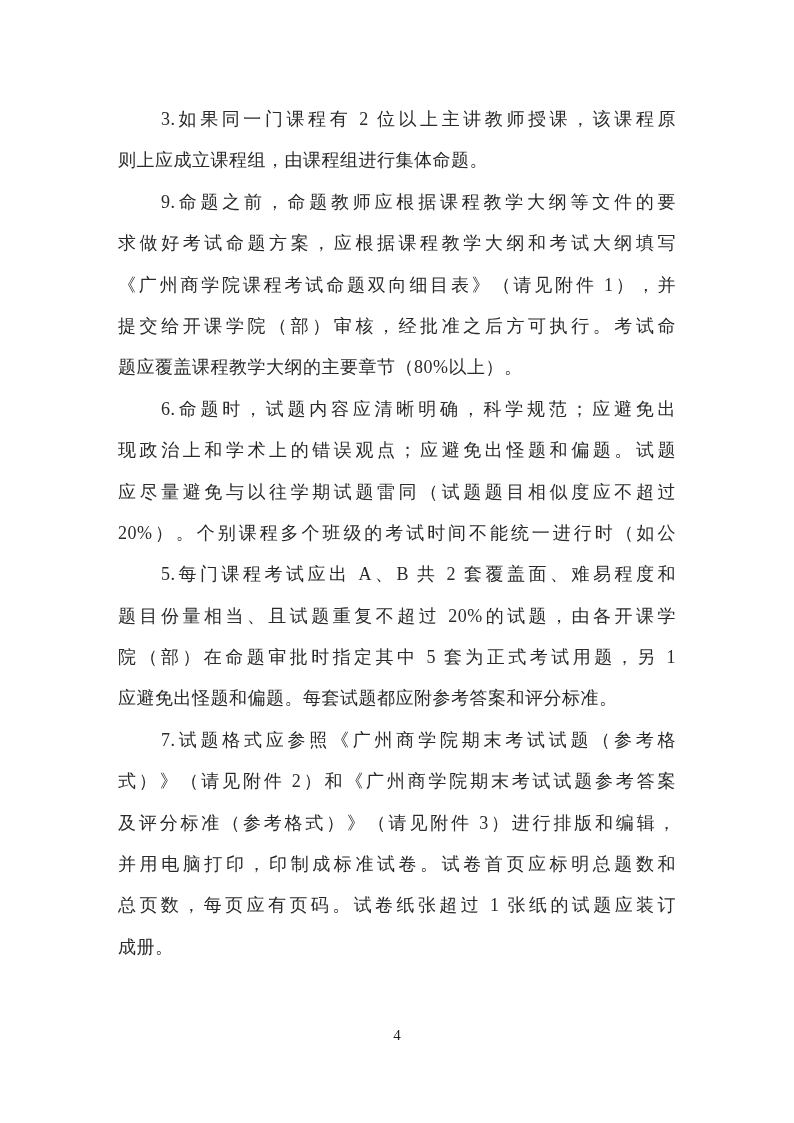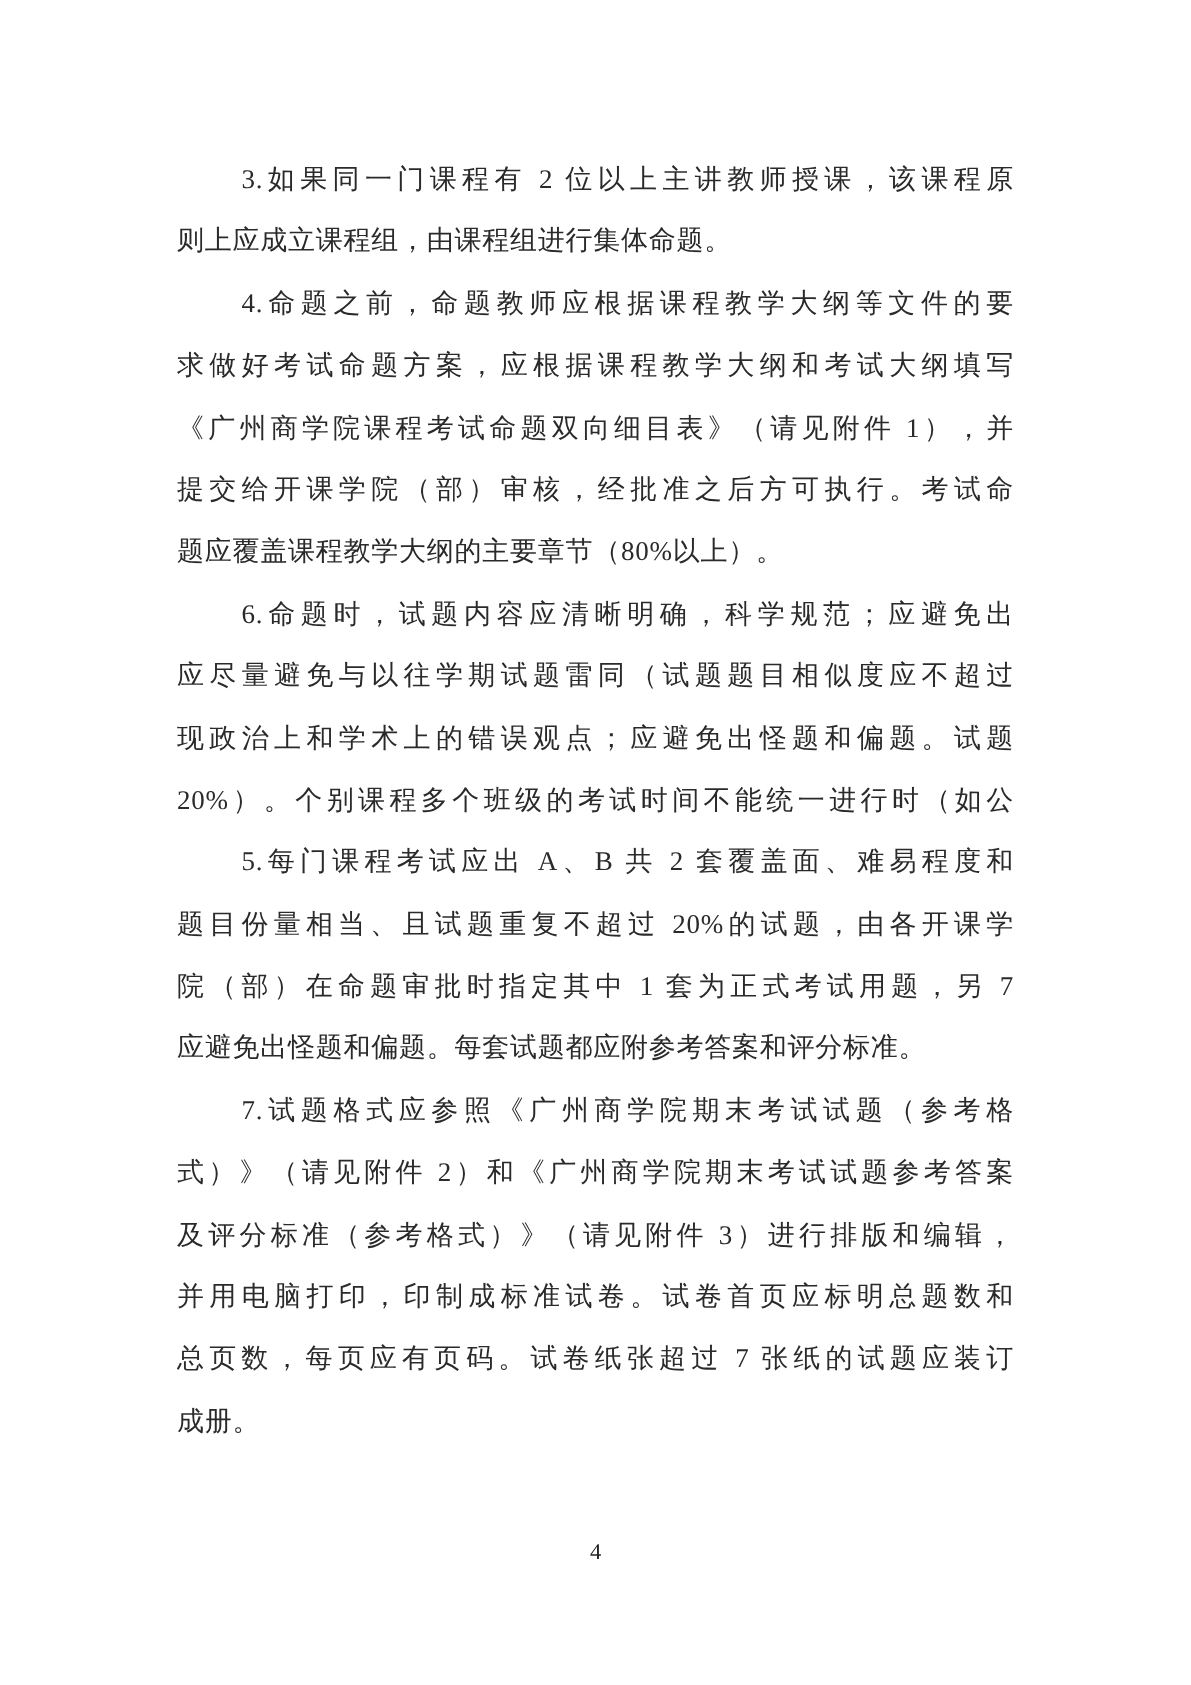--- a/index.html
+++ b/index.html
@@ -53,34 +53,34 @@
       color: #222222;
     }
   </style>
 </head>
 <body>
 
 <div class="page">
   <div class="doc-body">
       <div class="line first">3.如果同一门课程有 2 位以上主讲教师授课，该课程原</div>
       <div class="line last">则上应成立课程组，由课程组进行集体命题。</div>
-      <div class="line first">4.命题之前，命题教师应根据课程教学大纲等文件的要</div>
+      <div class="line first">9.命题之前，命题教师应根据课程教学大纲等文件的要</div>
       <div class="line">求做好考试命题方案，应根据课程教学大纲和考试大纲填写</div>
       <div class="line">《广州商学院课程考试命题双向细目表》（请见附件 1），并</div>
       <div class="line">提交给开课学院（部）审核，经批准之后方可执行。考试命</div>
       <div class="line last">题应覆盖课程教学大纲的主要章节（80%以上）。</div>
       <div class="line first">6.命题时，试题内容应清晰明确，科学规范；应避免出</div>
+      <div class="line">现政治上和学术上的错误观点；应避免出怪题和偏题。试题</div>
       <div class="line">应尽量避免与以往学期试题雷同（试题题目相似度应不超过</div>
-      <div class="line">现政治上和学术上的错误观点；应避免出怪题和偏题。试题</div>
       <div class="line">20%）。个别课程多个班级的考试时间不能统一进行时（如公</div>
       <div class="line first">5.每门课程考试应出 A、B 共 2 套覆盖面、难易程度和</div>
       <div class="line">题目份量相当、且试题重复不超过 20%的试题，由各开课学</div>
-      <div class="line">院（部）在命题审批时指定其中 1 套为正式考试用题，另 7</div>
+      <div class="line">院（部）在命题审批时指定其中 5 套为正式考试用题，另 1</div>
       <div class="line last">应避免出怪题和偏题。每套试题都应附参考答案和评分标准。</div>
       <div class="line first">7.试题格式应参照《广州商学院期末考试试题（参考格</div>
       <div class="line">式）》（请见附件 2）和《广州商学院期末考试试题参考答案</div>
       <div class="line">及评分标准（参考格式）》（请见附件 3）进行排版和编辑，</div>
       <div class="line">并用电脑打印，印制成标准试卷。试卷首页应标明总题数和</div>
-      <div class="line">总页数，每页应有页码。试卷纸张超过 7 张纸的试题应装订</div>
+      <div class="line">总页数，每页应有页码。试卷纸张超过 1 张纸的试题应装订</div>
       <div class="line last">成册。</div>
     </div>
   <div class="page-number">4</div>
 </div>
 
 </body></html>

